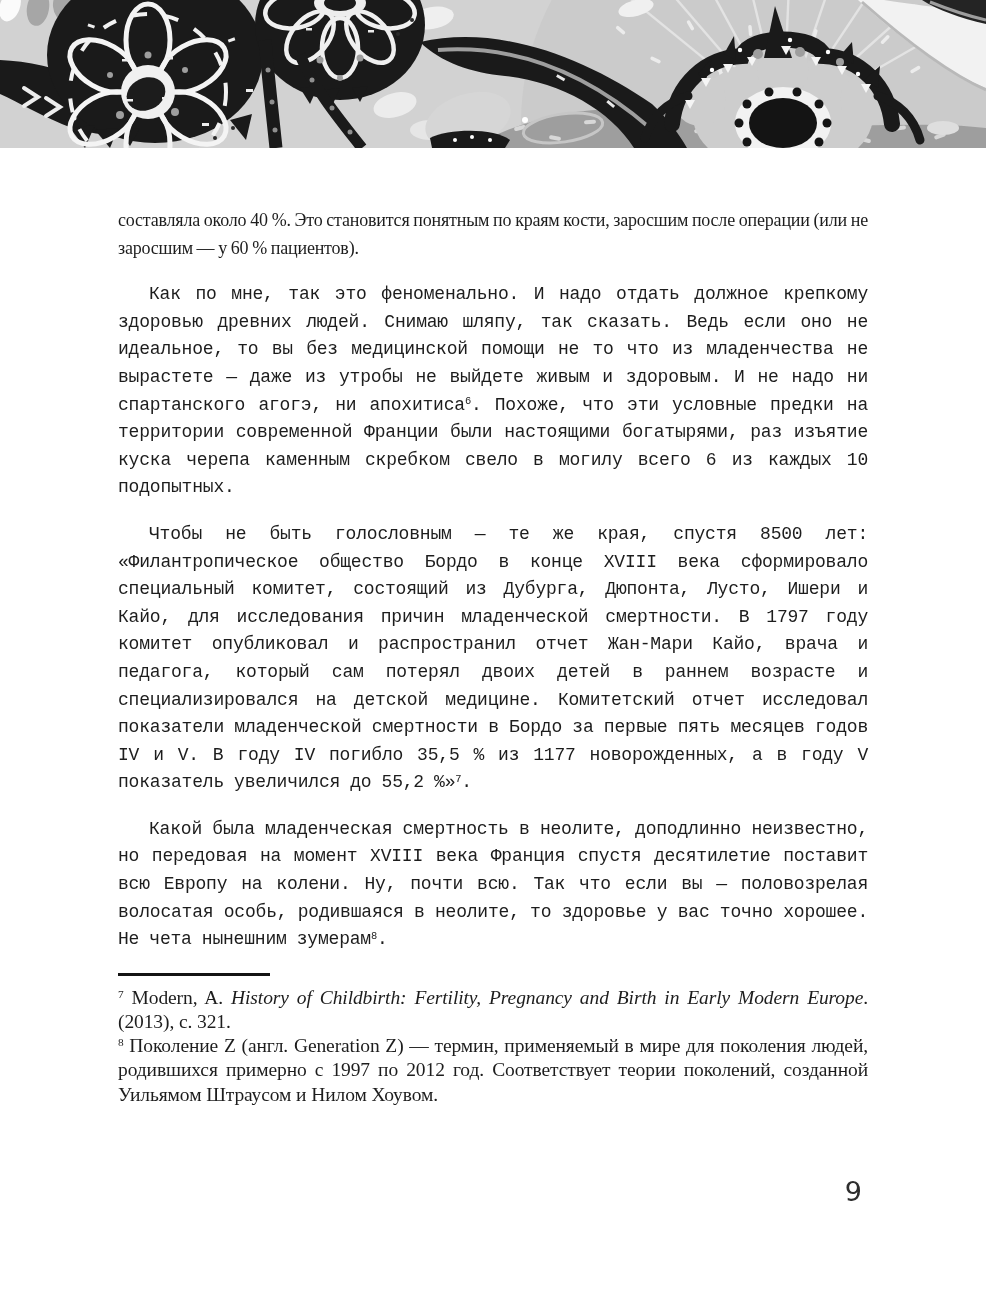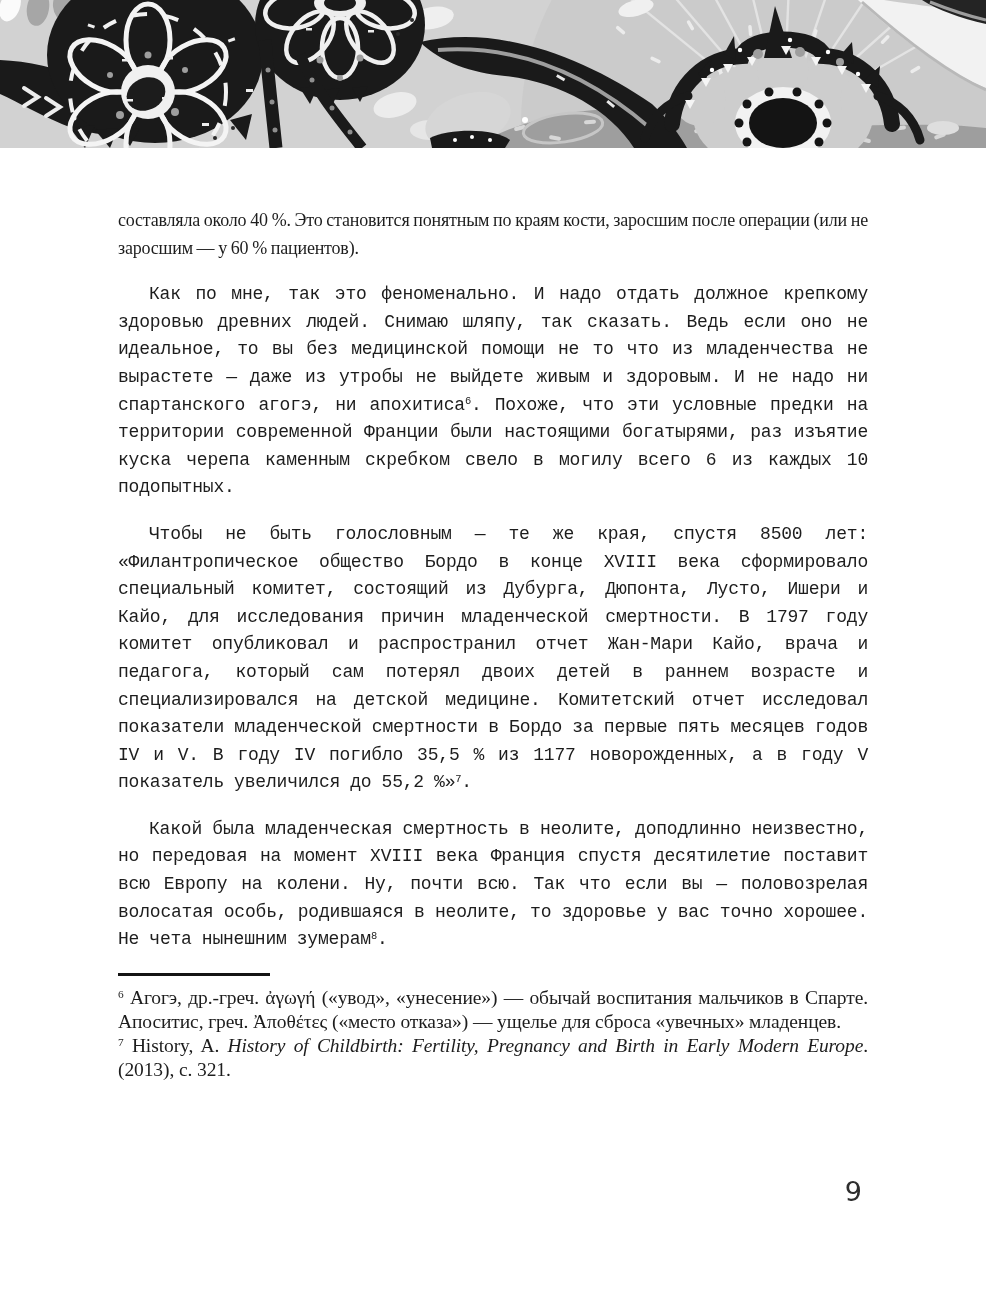--- a/index.html
+++ b/index.html
@@ -265,19 +265,19 @@
 
   <div class="content">
     <p class="body"><span>составляла около 40 %. Это становится понятным по краям кости, заросшим после операции (или не заросшим — у 60 % пациентов).</span></p>
     <p class="body indent"><span>Как по мне, так это феноменально. И надо отдать должное крепкому здоровью древних людей. Снимаю шляпу, так сказать. Ведь если оно не идеальное, то вы без медицинской помощи не то что из младенчества не вырастете — даже из утробы не выйдете живым и здоровым. И не надо ни спартанского агогэ, ни апохитиса</span><sup>6</sup><span>. Похоже, что эти условные предки на территории современной Франции были настоящими богатырями, раз изъятие куска черепа каменным скребком свело в могилу всего 6 из каждых 10 подопытных.</span></p>
     <p class="body indent"><span>Чтобы не быть голословным — те же края, спустя 8500 лет: «Филантропическое общество Бордо в конце XVIII века сформировало специальный комитет, состоящий из Дубурга, Дюпонта, Лусто, Ишери и Кайо, для исследования причин младенческой смертности. В 1797 году комитет опубликовал и распространил отчет Жан-Мари Кайо, врача и педагога, который сам потерял двоих детей в раннем возрасте и специализировался на детской медицине. Комитетский отчет исследовал показатели младенческой смертности в Бордо за первые пять месяцев годов IV и V. В году IV погибло 35,5 % из 1177 новорожденных, а в году V показатель увеличился до 55,2 %»</span><sup>7</sup><span>.</span></p>
     <p class="body indent"><span>Какой была младенческая смертность в неолите, доподлинно неизвестно, но передовая на момент XVIII века Франция спустя десятилетие поставит всю Европу на колени. Ну, почти всю. Так что если вы — половозрелая волосатая особь, родившаяся в неолите, то здоровье у вас точно хорошее. Не чета нынешним зумерам</span><sup>8</sup><span>.</span></p>
 
     <div class="fn-rule"></div>
 
     <div class="footnotes">
-      <p><sup>6</sup><span> Агогэ, др.-греч. ἀγωγή («увод», «унесение») — обычай воспитания мальчиков в Спарте. Апоситис, греч. Ἀποθέτες («место отказа») — ущелье для сброса «увечных» младенцев.</span></p>
-      <p><sup>7</sup><span> History, A. </span><em>History of Childbirth: Fertility, Pregnancy and Birth in Early Modern Europe</em><span>. (2013), с. 321.</span></p>
+      <p><sup>7</sup><span> Modern, A. </span><em>History of Childbirth: Fertility, Pregnancy and Birth in Early Modern Europe</em><span>. (2013), с. 321.</span></p>
+      <p><sup>8</sup><span> Поколение Z (англ. Generation Z) — термин, применяемый в мире для поколения людей, родившихся примерно с 1997 по 2012 год. Соответствует теории поколений, созданной Уильямом Штраусом и Нилом Хоувом.</span></p>
     </div>
   </div>
 
   <div class="page-number">9</div>
 </div>
 
 </body></html>

